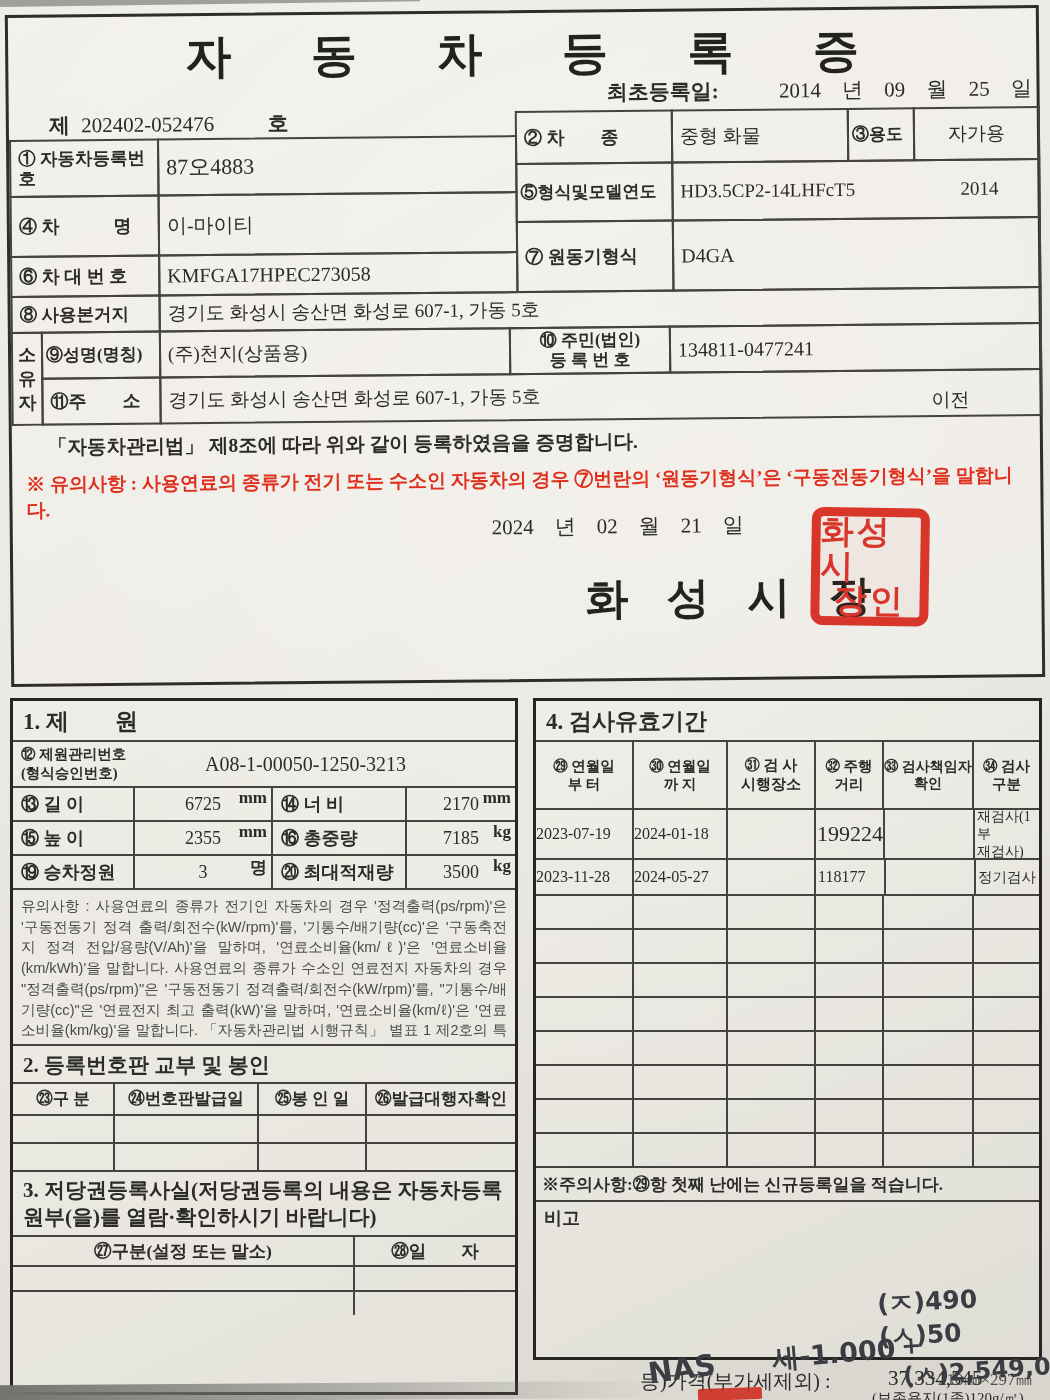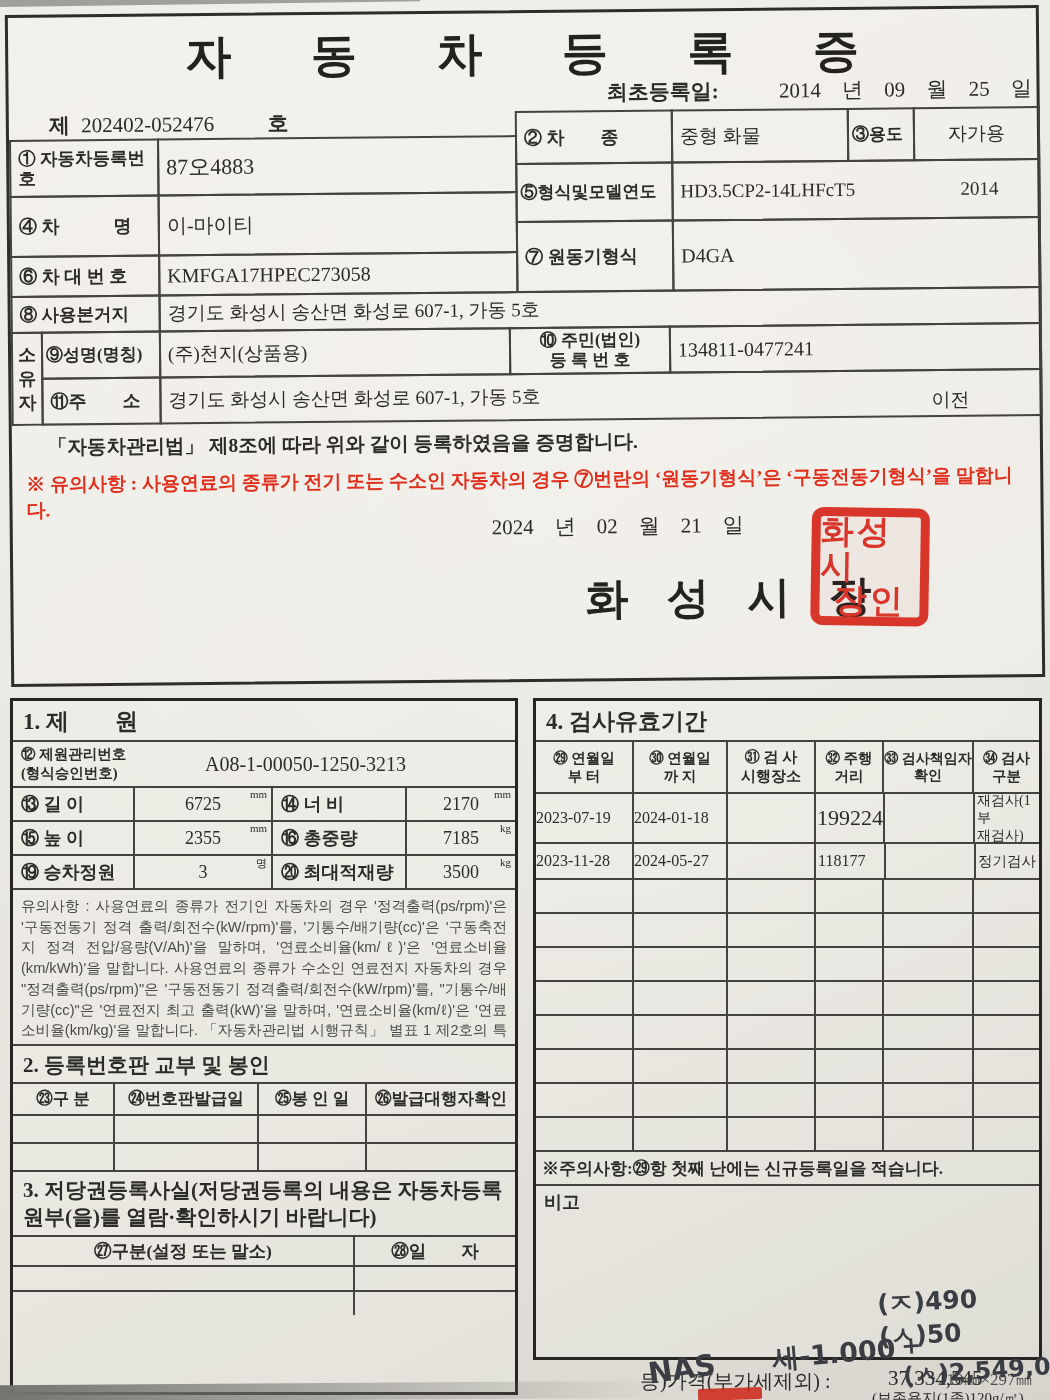--- a/index.html
+++ b/index.html
@@ -42,21 +42,21 @@
   .boxR{
     position:absolute;left:533px;top:698px;width:509px;height:662px;
     border:3px solid #262522;box-sizing:border-box;overflow:hidden;
     background:rgba(248,246,241,.25);
   }
   .secTitle{font-size:21px;font-weight:bold;padding:5px 10px 3px 10px;box-sizing:border-box}
   .row{display:flex;box-sizing:border-box}
   .bt{border-top:2px solid #45433e}
   .bl{border-left:2px solid #45433e}
   .vcell{position:relative;box-sizing:border-box;display:flex;align-items:center;justify-content:center}
-  .unit{position:absolute;top:0px;right:4px;font-size:11px;font-weight:normal}
+  .unit{position:absolute;top:0px;right:4px;font-size:17px;font-weight:bold}
   .speclbl{font-weight:bold;font-size:18px;padding-left:8px;display:flex;align-items:center}
   .notice{
     font-family:"Liberation Sans","DejaVu Sans",sans-serif;
     font-size:14.6px;line-height:1.42;padding:6px 8px;color:#4a4a48;text-align:justify;
   }
   .hdr{font-weight:bold;display:flex;align-items:center;justify-content:center;text-align:center}
   .seal{
     position:absolute;left:798px;top:498px;width:118px;height:118px;
     border:9px solid #d8352b;border-radius:12px;box-sizing:border-box;
     transform:rotate(1.5deg);display:flex;flex-direction:column;align-items:center;justify-content:center;
@@ -238,21 +238,21 @@
   <div class="row bt" style="height:25px">
       <div style="width:340px"></div>
       <div class="bl" style="flex:1"></div>
     </div>
 
 </div>
 
 <div class="boxR">
   <div class="secTitle" style="font-size:23px">4. 검사유효기간</div>
 
-  <div class="row bt" style="height:52px">
+  <div class="row bt" style="height:68px">
     <div class="hdr pre" style="width:96px;font-size:14.5px;line-height:1.25">㉙ 연월일
 부  터</div>
     <div class="hdr pre bl" style="width:92px;font-size:14.5px;line-height:1.25">㉚ 연월일
 까  지</div>
     <div class="hdr pre bl" style="width:86px;font-size:15px;line-height:1.25">㉛ 검    사
 시행장소</div>
     <div class="hdr pre bl" style="width:66px;font-size:14.5px;line-height:1.25">㉜ 주행
 거리</div>
     <div class="hdr pre bl" style="width:88px;font-size:14px;line-height:1.25">㉝ 검사책임자
 확인</div>

